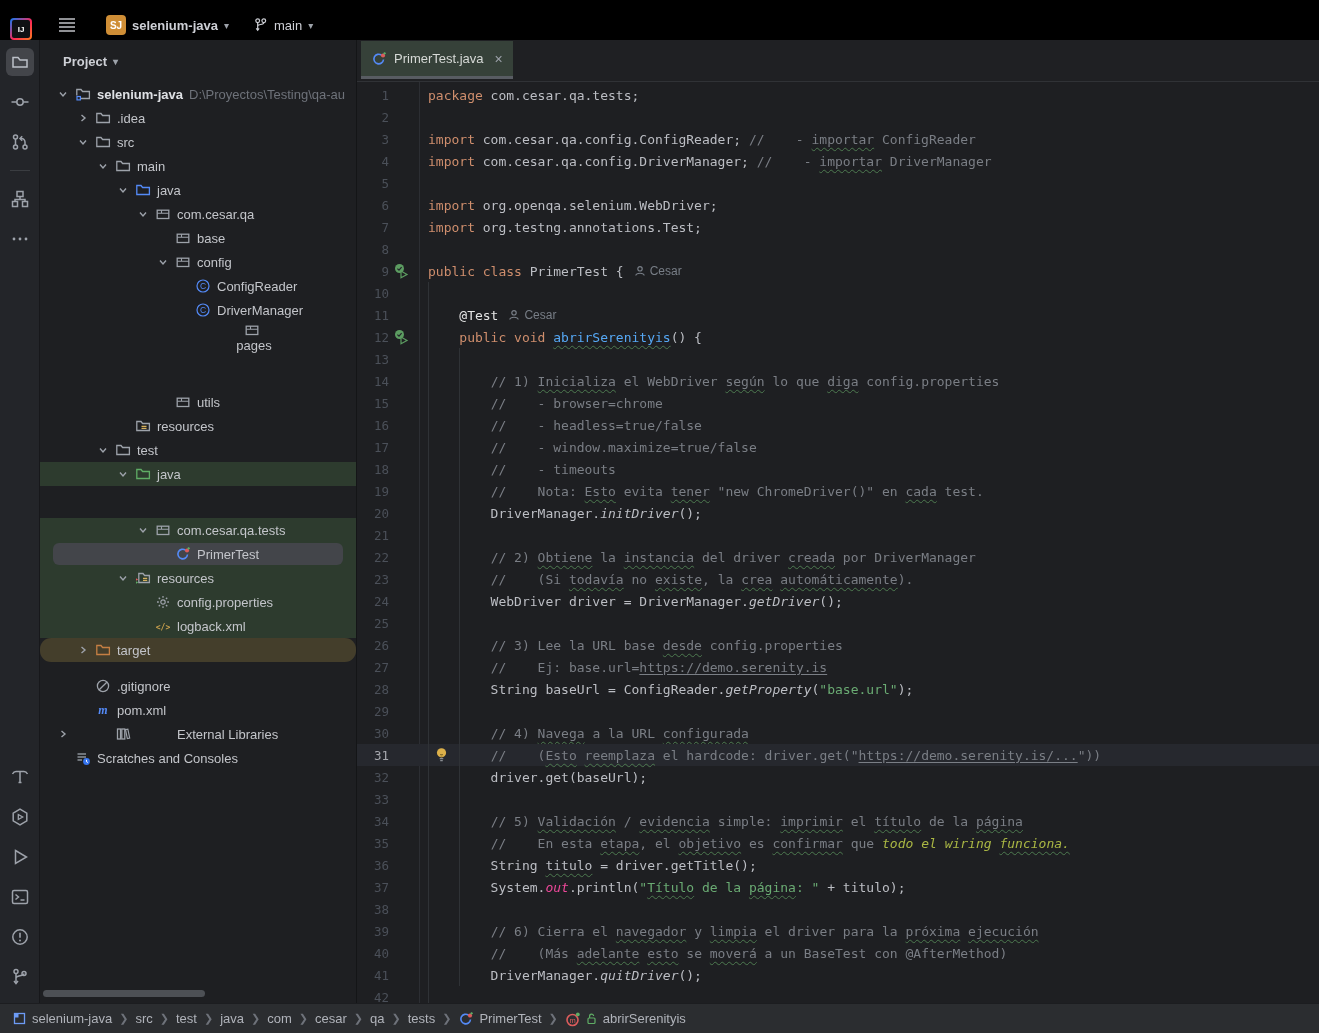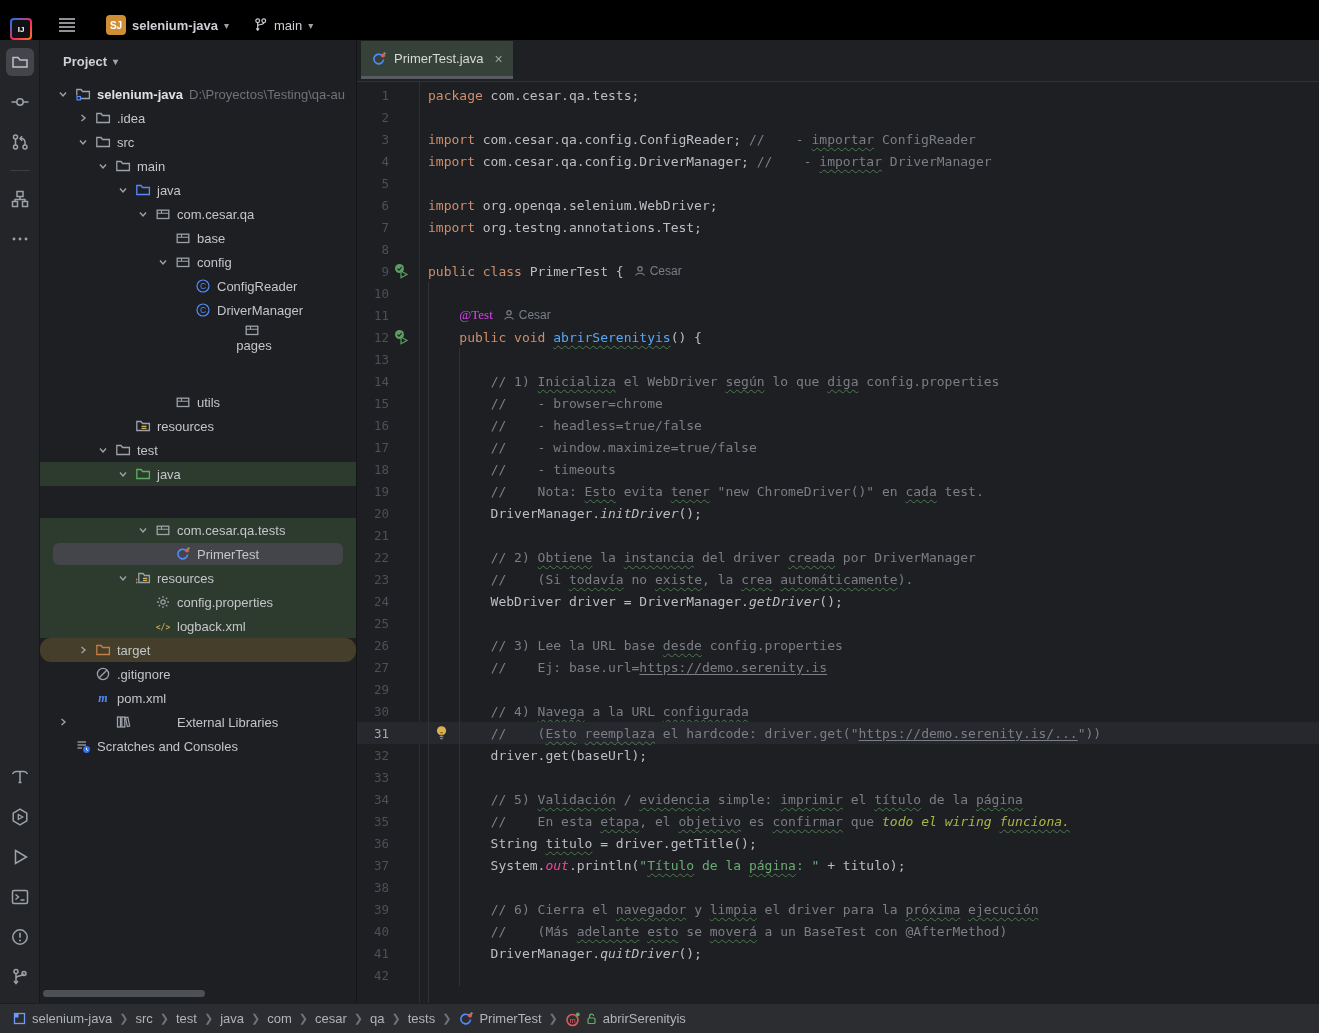--- a/index.html
+++ b/index.html
@@ -65,21 +65,21 @@
   .line.current .ln { color:#a6a8ae; }
   .gut-ic { position:absolute; left:37px; top:3px; }
   .bulb { position:absolute; left:78px; top:3px; }
   .codetext { display:inline; }
 
   
   .k { color:#cf8e6d; }
   .t { color:#bcbec4; }
   .c { color:#7a7e85; }
   .s { color:#6aab73; }
-  .a { color:#d946ef;font-family:Liberation Serif, serif; }
+  .a { color:#e5e5e5; }
   .m { color:#56a8f5; }
   .f { color:#ec4899; font-style:italic; }
   .d { color:#aab744; font-style:italic; }
   .i { font-style:italic; }
   .w { text-decoration-line:underline; text-decoration-style:wavy; text-decoration-color:#4d7a50;
        text-decoration-thickness:1px; text-underline-offset:3px; }
   .u { text-decoration:underline; text-underline-offset:2px; }
 
   .inlay { display:inline-flex; align-items:center; gap:4px; margin-left:10px; color:#787e87;
     font-family:"Liberation Sans", sans-serif; font-size:12px; }
@@ -503,21 +503,21 @@
               <polyline points="5.5,4 9,7 5.5,10" fill="none" stroke="#9da2aa" stroke-width="1.4"></polyline>
             </svg>
           </span>
           <span class="ticon">
             <svg width="16" height="16" viewBox="0 0 16 16">
               <path d="M1.8 3.5h4.2l1.6 2h6.8v7H1.8z" fill="none" stroke="#c57f43" stroke-width="1.3"></path>
             </svg>
           </span>
           <span class="tlabel">target</span>
         </div>
-        <div class="trow" style="padding-left: 32px;">
+        <div class="trow" style="padding-left: 32px; margin-top: 12px;">
           <span class="chev-slot"></span>
           <span class="ticon">
             <svg width="16" height="16" viewBox="0 0 16 16">
               <circle cx="8" cy="8" r="5.6" fill="none" stroke="#9da2aa" stroke-width="1.3"></circle>
               <line x1="4.2" y1="11.8" x2="11.8" y2="4.2" stroke="#9da2aa" stroke-width="1.3"></line>
             </svg>
           </span>
           <span class="tlabel">.gitignore</span>
         </div>
         <div class="trow" style="padding-left: 32px;">
@@ -619,20 +619,21 @@
         <div class="line"><span class="ln">18</span><span class="codetext"><span class="t">        </span><span class="c">//    - timeouts</span></span></div>
         <div class="line"><span class="ln">19</span><span class="codetext"><span class="t">        </span><span class="c">//    Nota: </span><span class="c w">Esto</span><span class="c"> evita </span><span class="c w">tener</span><span class="c"> "new ChromeDriver()" en </span><span class="c w">cada</span><span class="c"> test.</span></span></div>
         <div class="line"><span class="ln">20</span><span class="codetext"><span class="t">        DriverManager.</span><span class="t i">initDriver</span><span class="t">();</span></span></div>
         <div class="line"><span class="ln">21</span><span class="codetext"></span></div>
         <div class="line"><span class="ln">22</span><span class="codetext"><span class="t">        </span><span class="c">// 2) </span><span class="c w">Obtiene</span><span class="c"> la </span><span class="c w">instancia</span><span class="c"> del driver </span><span class="c w">creada</span><span class="c"> por DriverManager</span></span></div>
         <div class="line"><span class="ln">23</span><span class="codetext"><span class="t">        </span><span class="c">//    (Si </span><span class="c w">todavía</span><span class="c"> no </span><span class="c w">existe</span><span class="c">, la </span><span class="c w">crea</span><span class="c"> </span><span class="c w">automáticamente</span><span class="c">).</span></span></div>
         <div class="line"><span class="ln">24</span><span class="codetext"><span class="t">        WebDriver driver = DriverManager.</span><span class="t i">getDriver</span><span class="t">();</span></span></div>
         <div class="line"><span class="ln">25</span><span class="codetext"></span></div>
         <div class="line"><span class="ln">26</span><span class="codetext"><span class="t">        </span><span class="c">// 3) Lee la URL base </span><span class="c w">desde</span><span class="c"> config.properties</span></span></div>
         <div class="line"><span class="ln">27</span><span class="codetext"><span class="t">        </span><span class="c">//    Ej: base.url=</span><span class="c u">https://demo.serenity.is</span></span></div>
+        <div class="line"><span class="ln">28</span><span class="codetext"><span class="t">        String baseUrl = ConfigReader.</span><span class="t i">getProperty</span><span class="t">(</span><span class="s">"base.url"</span><span class="t">);</span></span></div>
         <div class="line"><span class="ln">29</span><span class="codetext"></span></div>
         <div class="line"><span class="ln">30</span><span class="codetext"><span class="t">        </span><span class="c">// 4) </span><span class="c w">Navega</span><span class="c"> a la URL </span><span class="c w">configurada</span></span></div>
         <div class="line current"><span class="ln">31</span><span class="bulb"><svg width="13" height="16" viewBox="0 0 13 16">
               <circle cx="6.5" cy="5.8" r="4.6" fill="#dcb04a"></circle>
               <path d="M5 7.5h3M5.5 9h2" stroke="#7a6524" stroke-width="0.8"></path>
               <rect x="4.6" y="11" width="3.8" height="1.3" rx="0.6" fill="#8a8d92"></rect>
               <rect x="5.1" y="13" width="2.8" height="1.3" rx="0.6" fill="#8a8d92"></rect>
             </svg></span><span class="codetext"><span class="t">        </span><span class="c">//    (</span><span class="c w">Esto</span><span class="c"> </span><span class="c w">reemplaza</span><span class="c"> el hardcode: driver.get("</span><span class="c u">https://demo.serenity.is/...</span><span class="c">"))</span></span></div>
         <div class="line"><span class="ln">32</span><span class="codetext"><span class="t">        driver.get(baseUrl);</span></span></div>
         <div class="line"><span class="ln">33</span><span class="codetext"></span></div>

